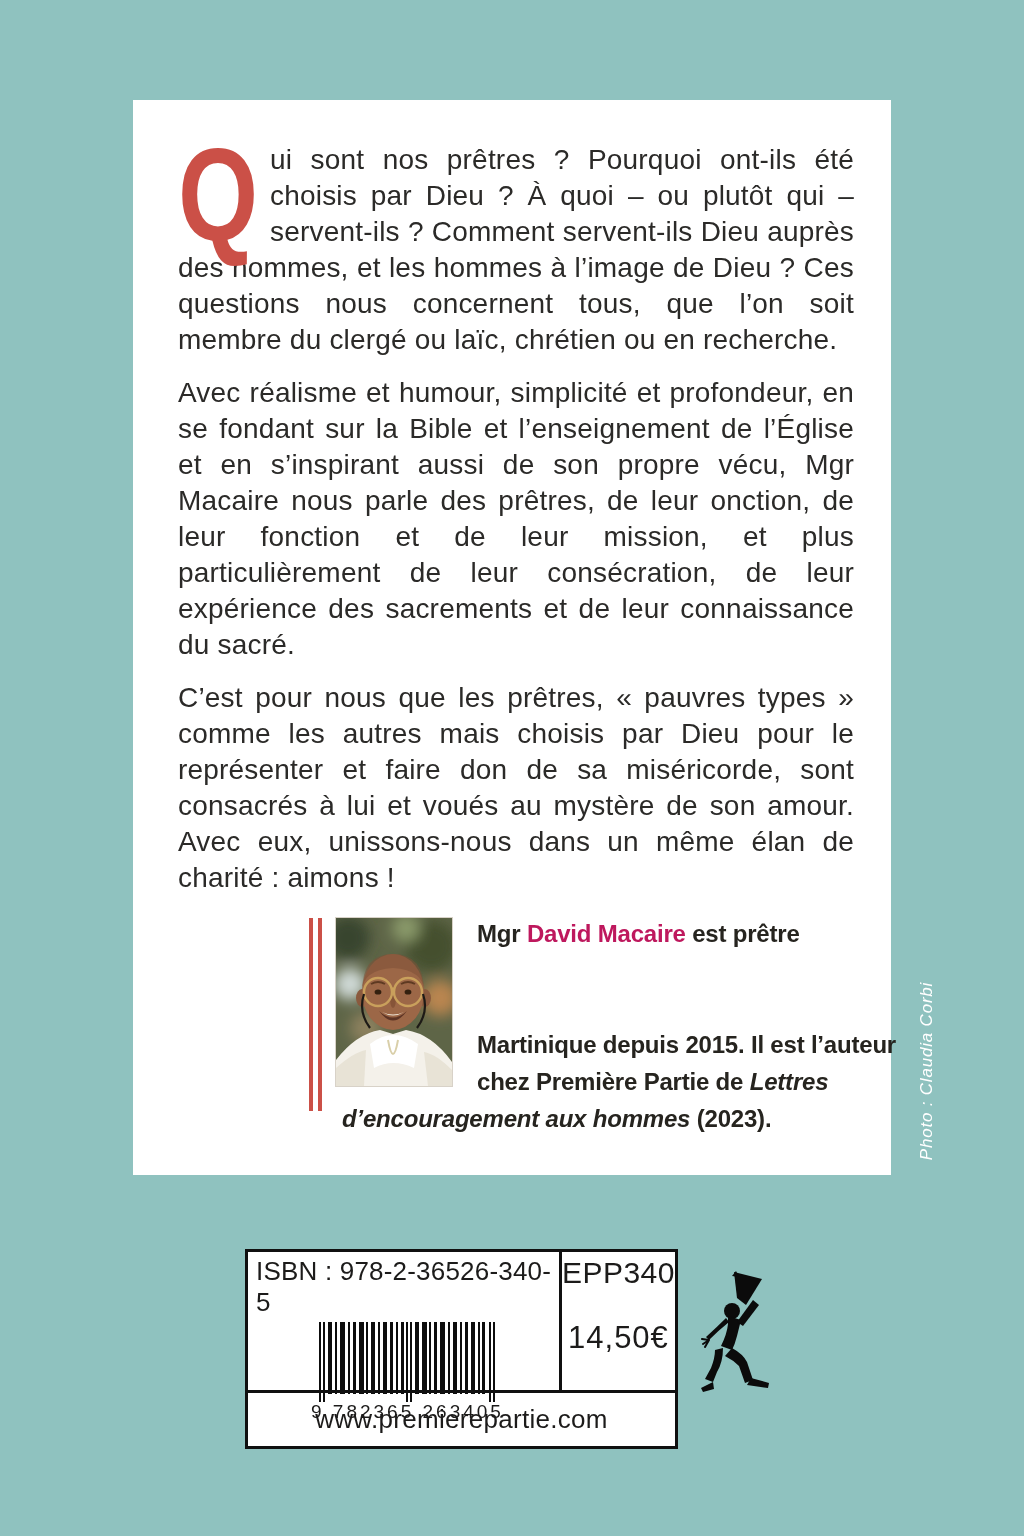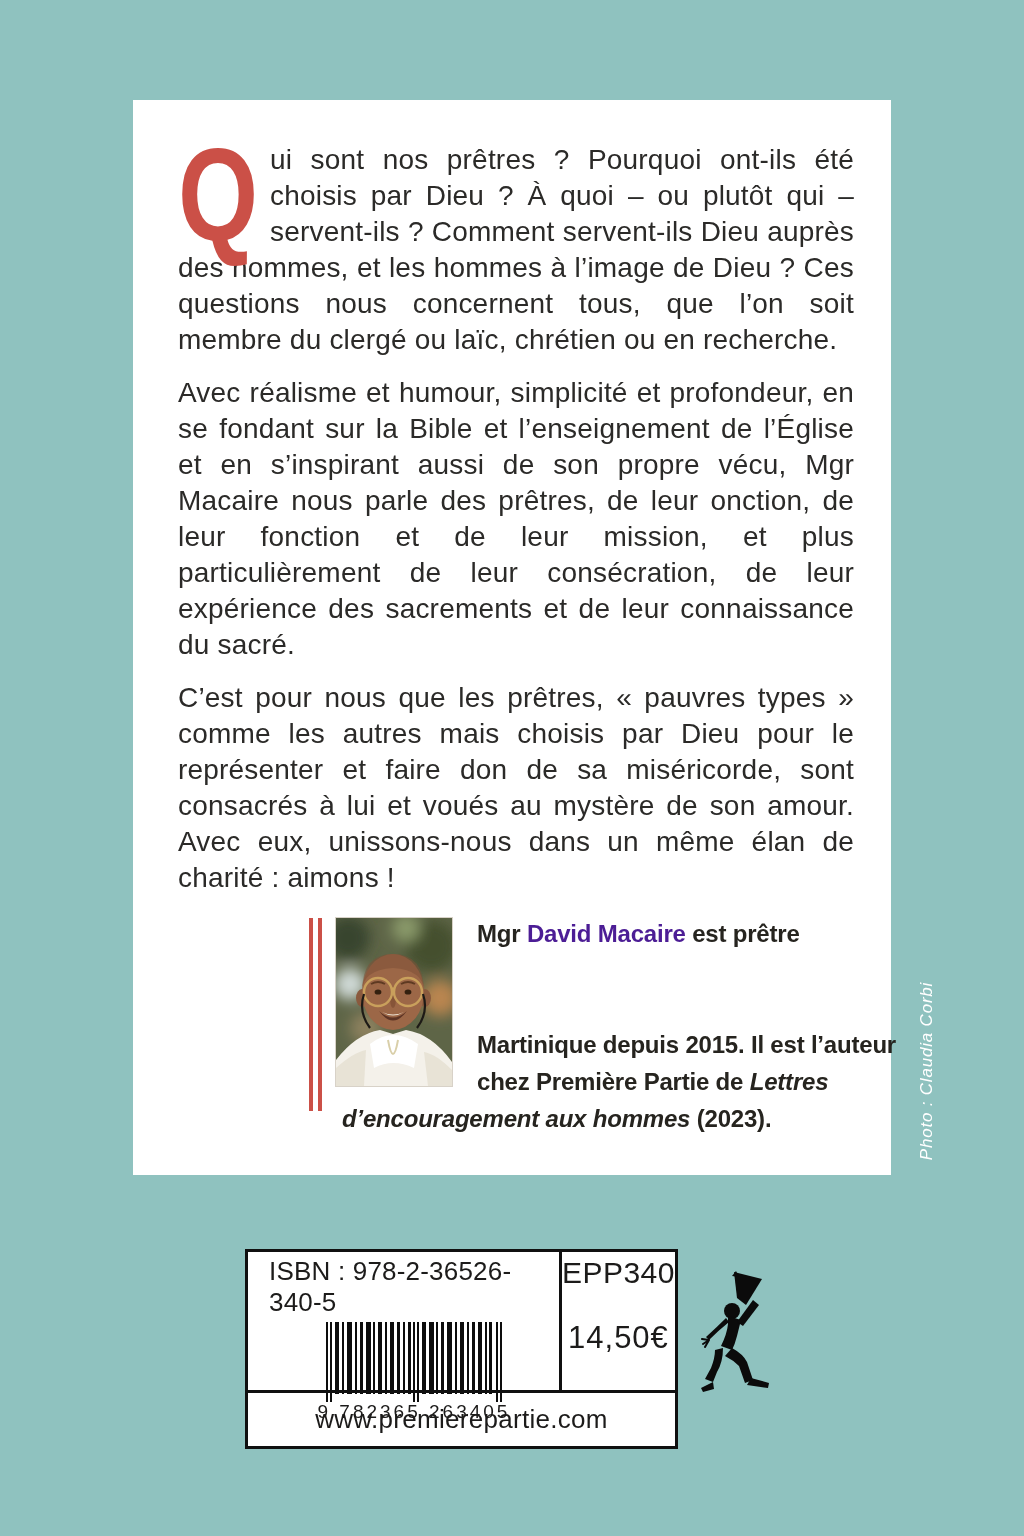--- a/index.html
+++ b/index.html
@@ -48,42 +48,42 @@
   .bio-bars span { position:absolute; top:0; width:4px; height:100%; background:#cb5047; }
   .bio-bars span:first-child { left:0; }
   .bio-bars span:last-child  { left:9px; }
   .bio-photo {
     float:left;
     width:116px; height:168px;
     margin:3px 25px 6px -6px;
     outline:1px solid #d8d2c8;
   }
   .bio-photo svg { display:block; width:116px; height:168px; }
-  .bio-text .red { color:#4c1d95; }
+  .bio-text .red { color:#be185d; }
   .bio-text .it  { font-style:italic; }
 
   
   .credit {
     position:absolute; left:927px; top:1071px;
     transform:translate(-50%,-50%) rotate(-90deg);
     white-space:nowrap;
     color:#ffffff;
     font-size:17px; font-style:italic; letter-spacing:.8px;
   }
 
   
   .isbn-box {
     position:absolute; left:245px; top:1249px;
     width:433px; height:200px;
     background:#ffffff;
     border:3px solid #101010;
     display:flex; flex-direction:column;
     color:#1c1b1a;
   }
-  .box-top { flex:1; display:flex; min-height:0;padding-left:13px; }
+  .box-top { flex:1; display:flex; min-height:0; }
   .isbn-cell { width:322px; border-right:3px solid #101010; padding:4px 0 0 8px; text-align:center; }
   .isbn-label { font-size:26px; text-align:left; letter-spacing:.2px; }
   .barcode { display:block; margin:4px auto 0; }
   .barcode-digits { font-size:19px; letter-spacing:3px; margin-top:-1px; }
   .price-cell { flex:1; text-align:center; padding-top:4px; }
   .product-code { font-size:30px; letter-spacing:.5px; }
   .price { font-size:31px; margin-top:30px; letter-spacing:1px; }
   .box-bottom {
     height:56px; border-top:3px solid #101010;
     display:flex; align-items:center; justify-content:center;

